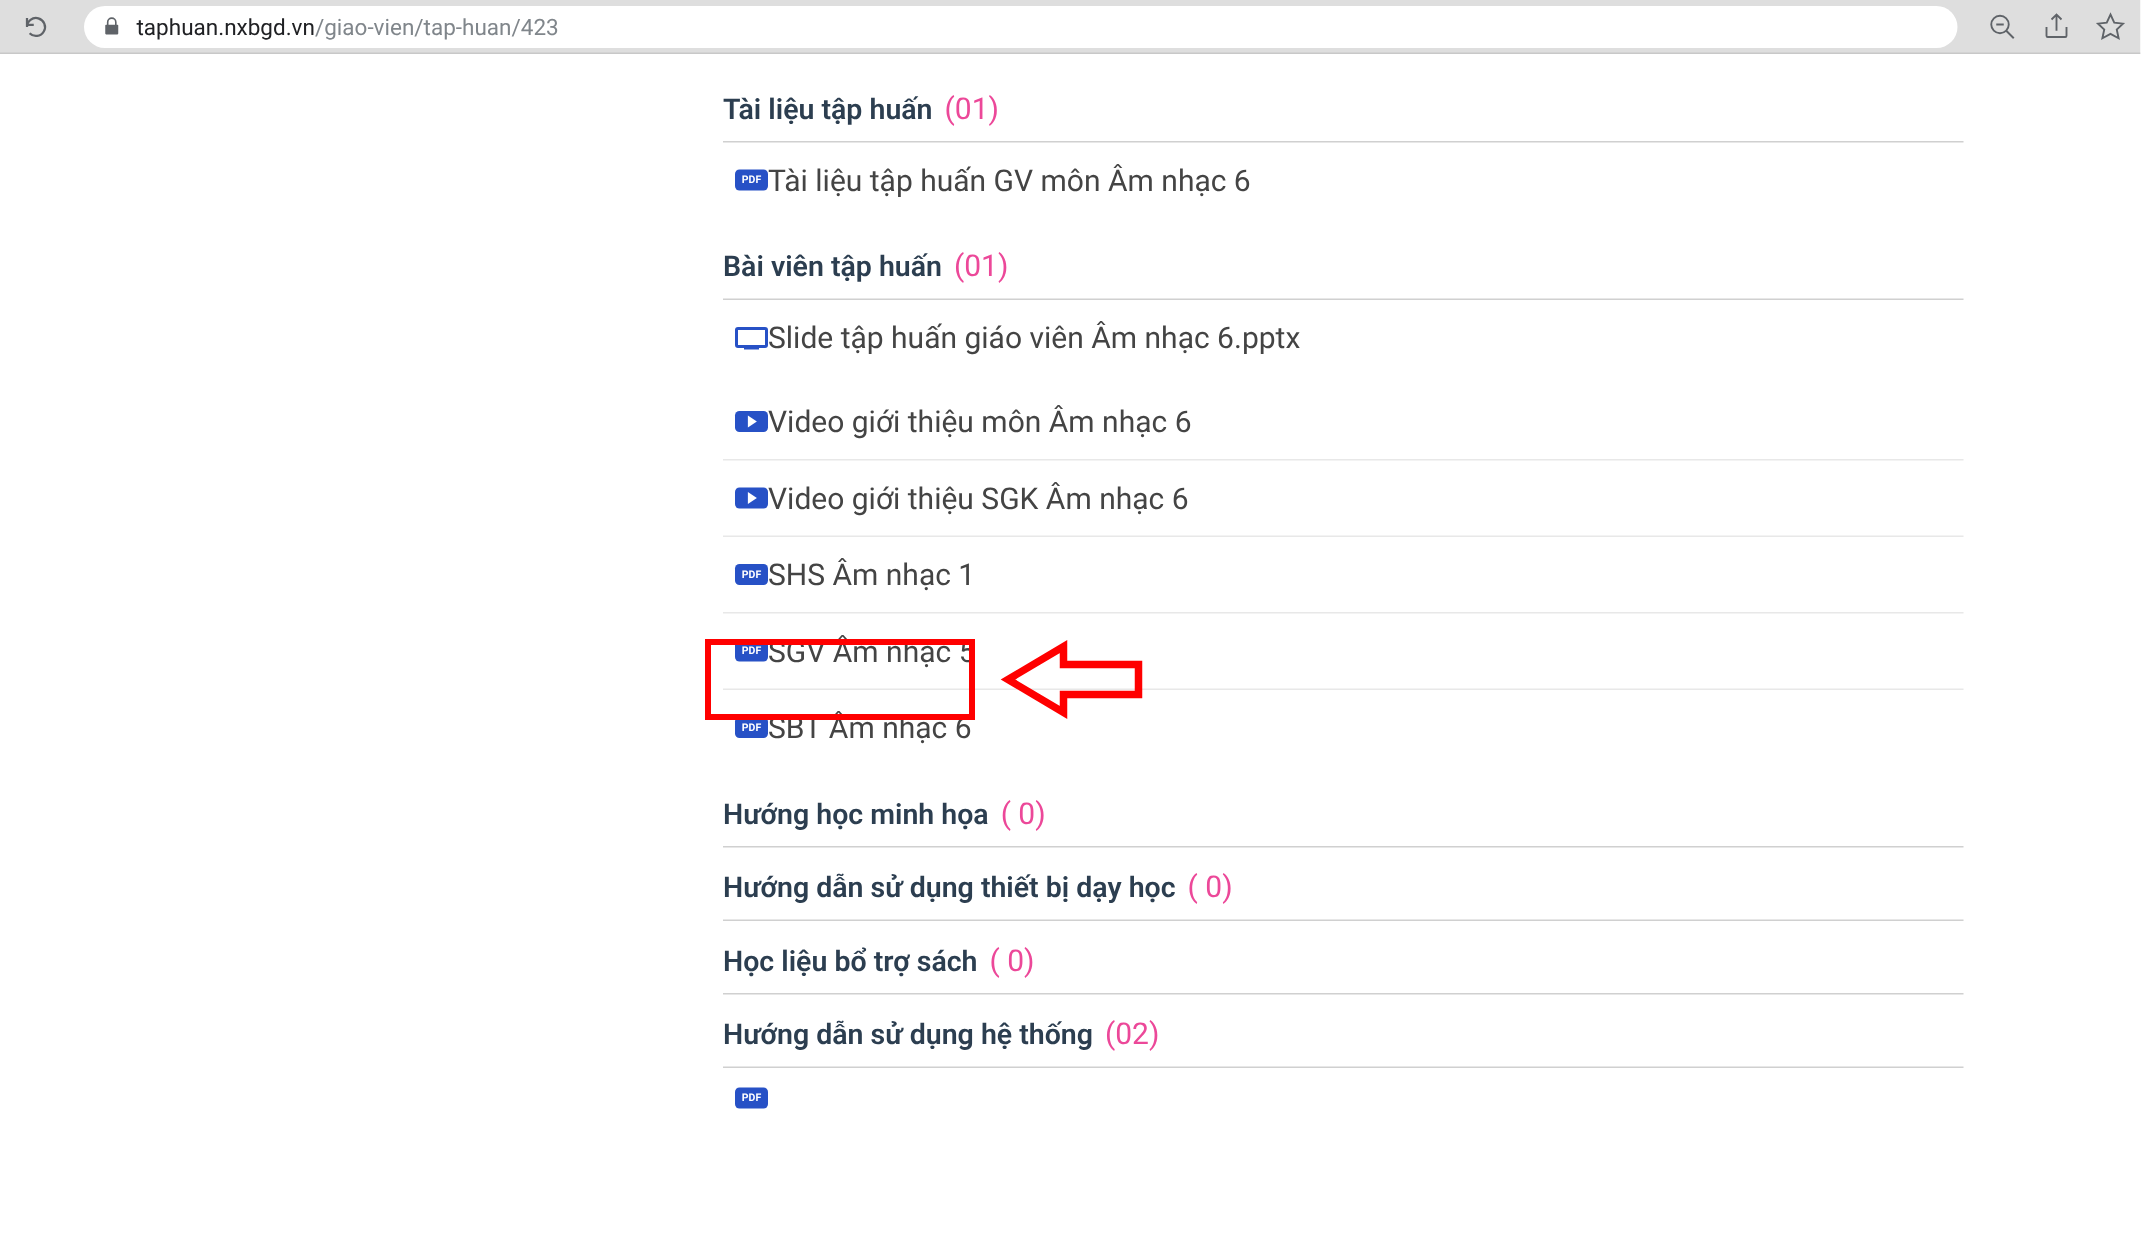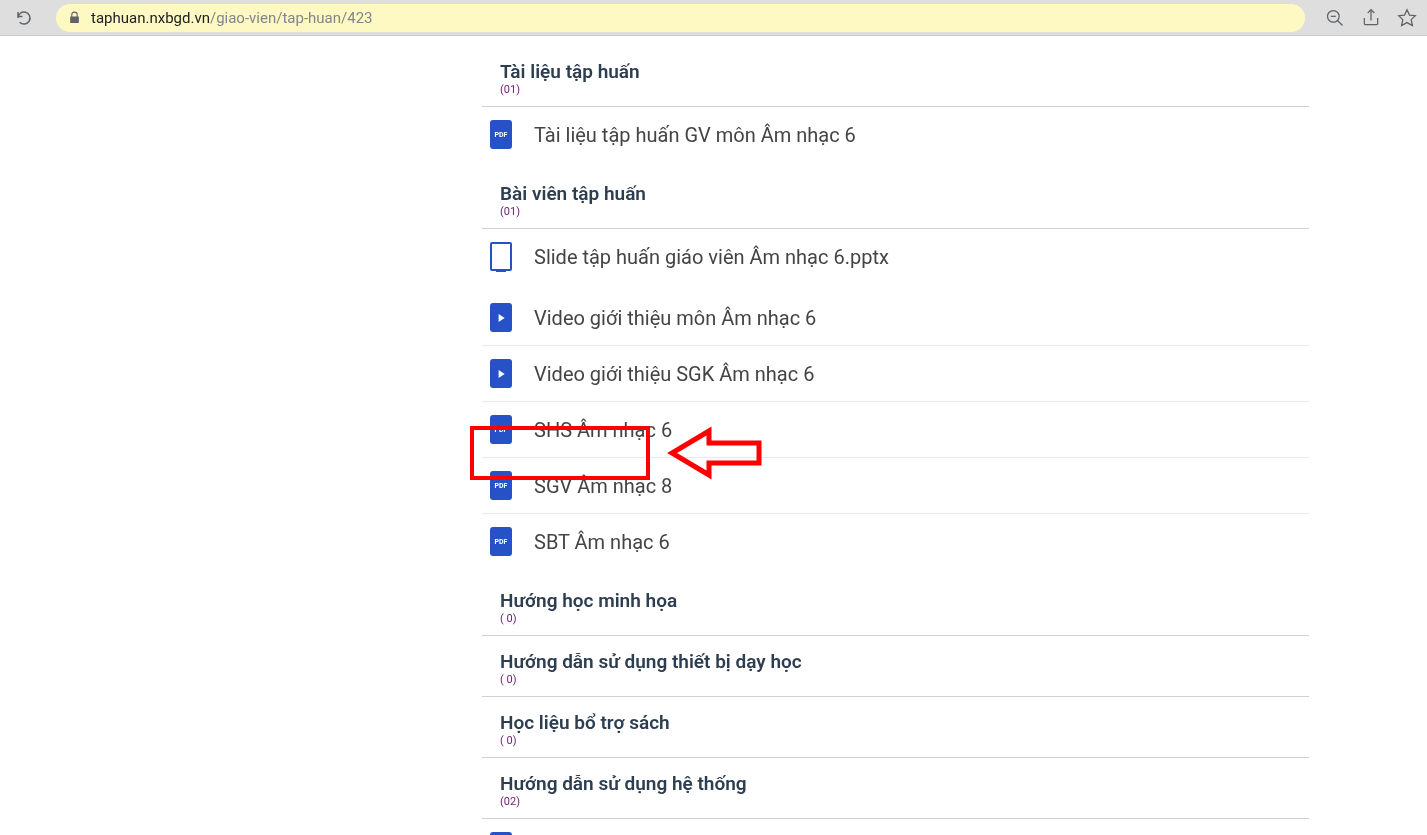--- a/index.html
+++ b/index.html
@@ -34,21 +34,21 @@
     .reload-btn svg {
       width: 18px;
       height: 18px;
       stroke: #5f6368;
       fill: none;
       stroke-width: 2;
     }
     .url-bar {
       flex: 1;
       height: 28px;
-      background: #fef9c3;
+      background: #ffffff;
       border-radius: 14px;
       display: flex;
       align-items: center;
       padding: 0 12px;
       font-size: 15px;
       color: #202124;
     }
     .lock-icon {
       margin-right: 10px;
       display: flex;
@@ -88,56 +88,54 @@
       padding-top: 10px;
     }
     .section {
       width: 827px;
     }
     .section-header {
       display: flex;
       align-items: baseline;
       padding: 14px 0 10px 0;
       border-bottom: 1px solid #d0d0d0;
-      flex-direction: column;
     }
     .section-title {
       font-size: 19px;
       font-weight: 600;
       color: #2c3e50;
     }
     .section-count {
-      font-size: 11px;
-      color: #701a75;
-      margin-left: 18px;
+      font-size: 20px;
+      color: #ec4899;
+      margin-left: 8px;
     }
     .list {
       display: flex;
       flex-direction: column;
     }
     .list-item {
       display: flex;
       align-items: center;
       padding: 13px 8px 13px 8px;
       border-bottom: 1px solid #e8e8e8;
       font-size: 16px;
       color: #444;
       cursor: pointer;
     }
     .list-item:last-child {
       border-bottom: none;
     }
     .item-icon {
       width: 22px;
-      height: 29px;
+      height: 14px;
       border-radius: 3px;
       display: flex;
       align-items: center;
       justify-content: center;
-      margin-right: 22px;
       flex-shrink: 0;
     }
     .icon-pdf {
       background: #2751c6;
       color: white;
       font-size: 7px;
       font-weight: bold;
     }
     .icon-slide {
       border: 2.5px solid #2751c6;
@@ -261,25 +259,25 @@
           <div class="list-item">
             <div class="item-icon icon-video"></div>
             <span class="item-text">Video giới thiệu môn Âm nhạc 6</span>
           </div>
           <div class="list-item">
             <div class="item-icon icon-video"></div>
             <span class="item-text">Video giới thiệu SGK Âm nhạc 6</span>
           </div>
           <div class="list-item">
             <div class="item-icon icon-pdf">PDF</div>
-            <span class="item-text">SHS Âm nhạc 6</span>
-          </div>
-          <div class="list-item">
-            <div class="item-icon icon-pdf">PDF</div>
-            <span class="item-text">SGV Âm nhạc 8</span>
+            <span class="item-text">SHS Âm nhạc 1</span>
+          </div>
+          <div class="list-item">
+            <div class="item-icon icon-pdf">PDF</div>
+            <span class="item-text">SGV Âm nhạc 5</span>
           </div>
           <div class="list-item">
             <div class="item-icon icon-pdf">PDF</div>
             <span class="item-text">SBT Âm nhạc 6</span>
           </div>
         </div>
         <div class="spacer-small"></div>
       </div>
       <div class="section">
         <div class="section-header">

